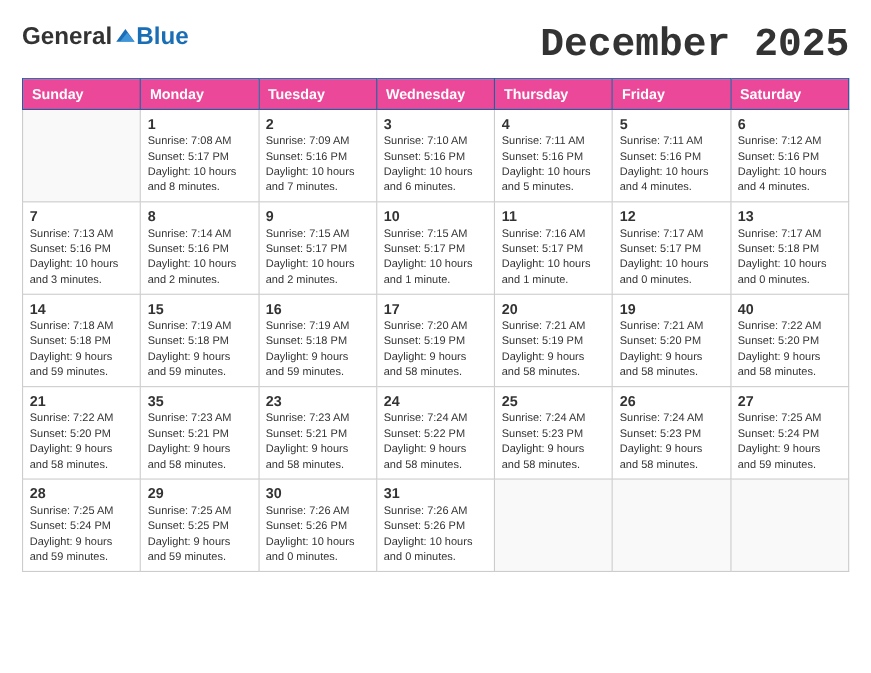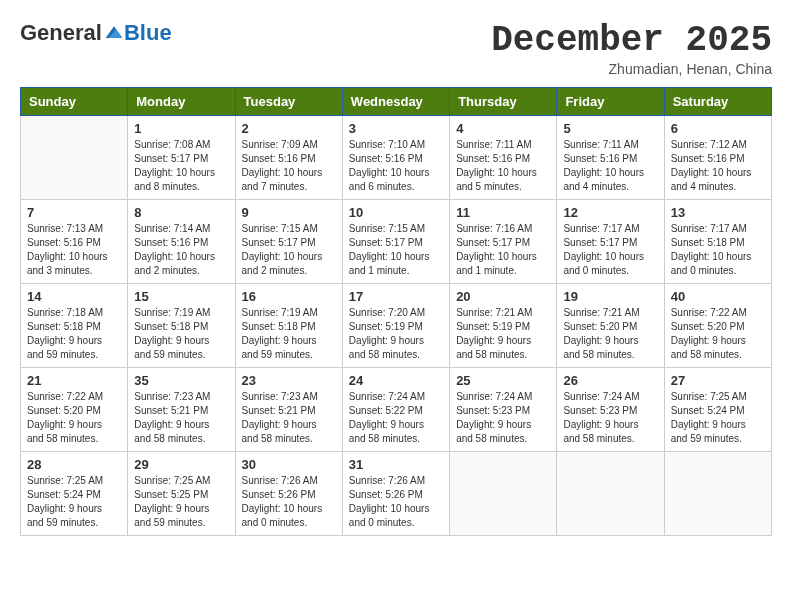--- a/index.html
+++ b/index.html
@@ -51,21 +51,21 @@
     .subtitle {
       font-size: 14px;
       color: #555;
     }
     .calendar {
       width: 100%;
       border-collapse: collapse;
       border: 1px solid #ccc;
     }
     .calendar th {
-      background-color: #4d7c0f;
+      background-color: #ec4899;
       color: white;
       text-align: left;
       padding: 6px 8px;
       font-size: 13px;
       font-weight: bold;
       border: 1px solid #2060a0;
     }
     .calendar td {
       vertical-align: top;
       padding: 5px 6px;
@@ -101,21 +101,20 @@
       <span class="logo-general">General</span>
       <svg class="logo-icon" viewBox="0 0 24 24" xmlns="http://www.w3.org/2000/svg">
         <polygon points="2,18 12,4 22,18" fill="#1a6eb5"></polygon>
         <polygon points="6,18 14,8 22,18" fill="#4da6e8" opacity="0.7"></polygon>
       </svg>
     </div>
     <span class="logo-blue">Blue</span>
   </div>
   <div class="title-section">
     <div class="month-title">December 2025</div>
-    <div class="subtitle">Zhumadian, Henan, China</div>
   </div>
 </div>
 
 <table class="calendar">
   <thead>
     <tr>
       <th>Sunday</th>
       <th>Monday</th>
       <th>Tuesday</th>
       <th>Wednesday</th>

